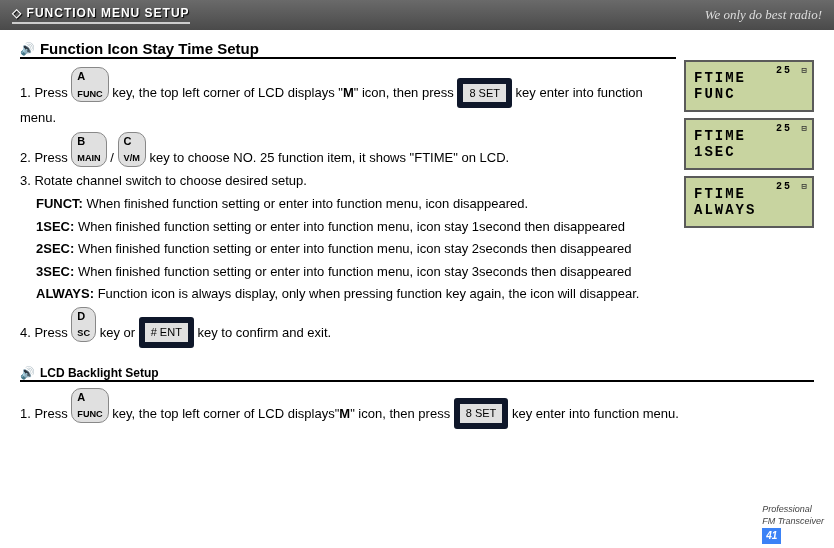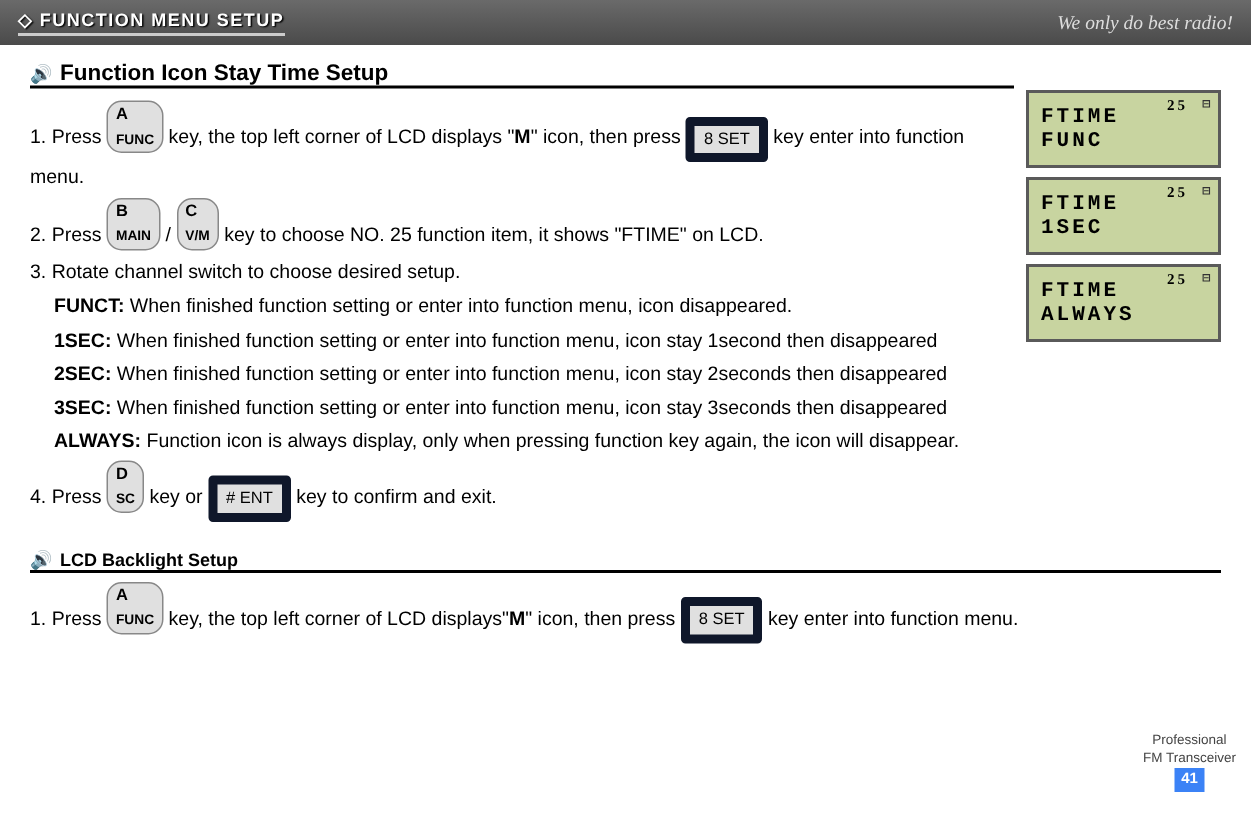--- a/index.html
+++ b/index.html
@@ -145,21 +145,20 @@
       letter-spacing: 0px;
     }
 
     .lcd-box .lcd-num {
       position: absolute;
       top: 3px;
       right: 20px;
       font-size: 10px;
       color: #000;
       font-weight: bold;
-      font-family: Liberation Serif, serif;
     }
 
     
     .bottom-section {
       padding: 0 20px;
       margin-top: 4px;
     }
 
     .section2-title {
       font-size: 12px;
@@ -172,26 +171,27 @@
     }
 
     .section2-title::before {
       content: "🔊";
       font-size: 12px;
     }
 
     
     .footer {
       position: absolute;
-      bottom: 20px;
+      bottom: 4px;
       right: 10px;
-      text-align: center;
+      text-align: left;
       font-size: 9px;
       color: #444;
       line-height: 1.4;
+      font-style: italic;
     }
 
     .footer .page-num {
       background: #3b82f6;
       color: #fff;
       display: inline-block;
       padding: 1px 4px;
       font-size: 10px;
       font-weight: bold;
     }

